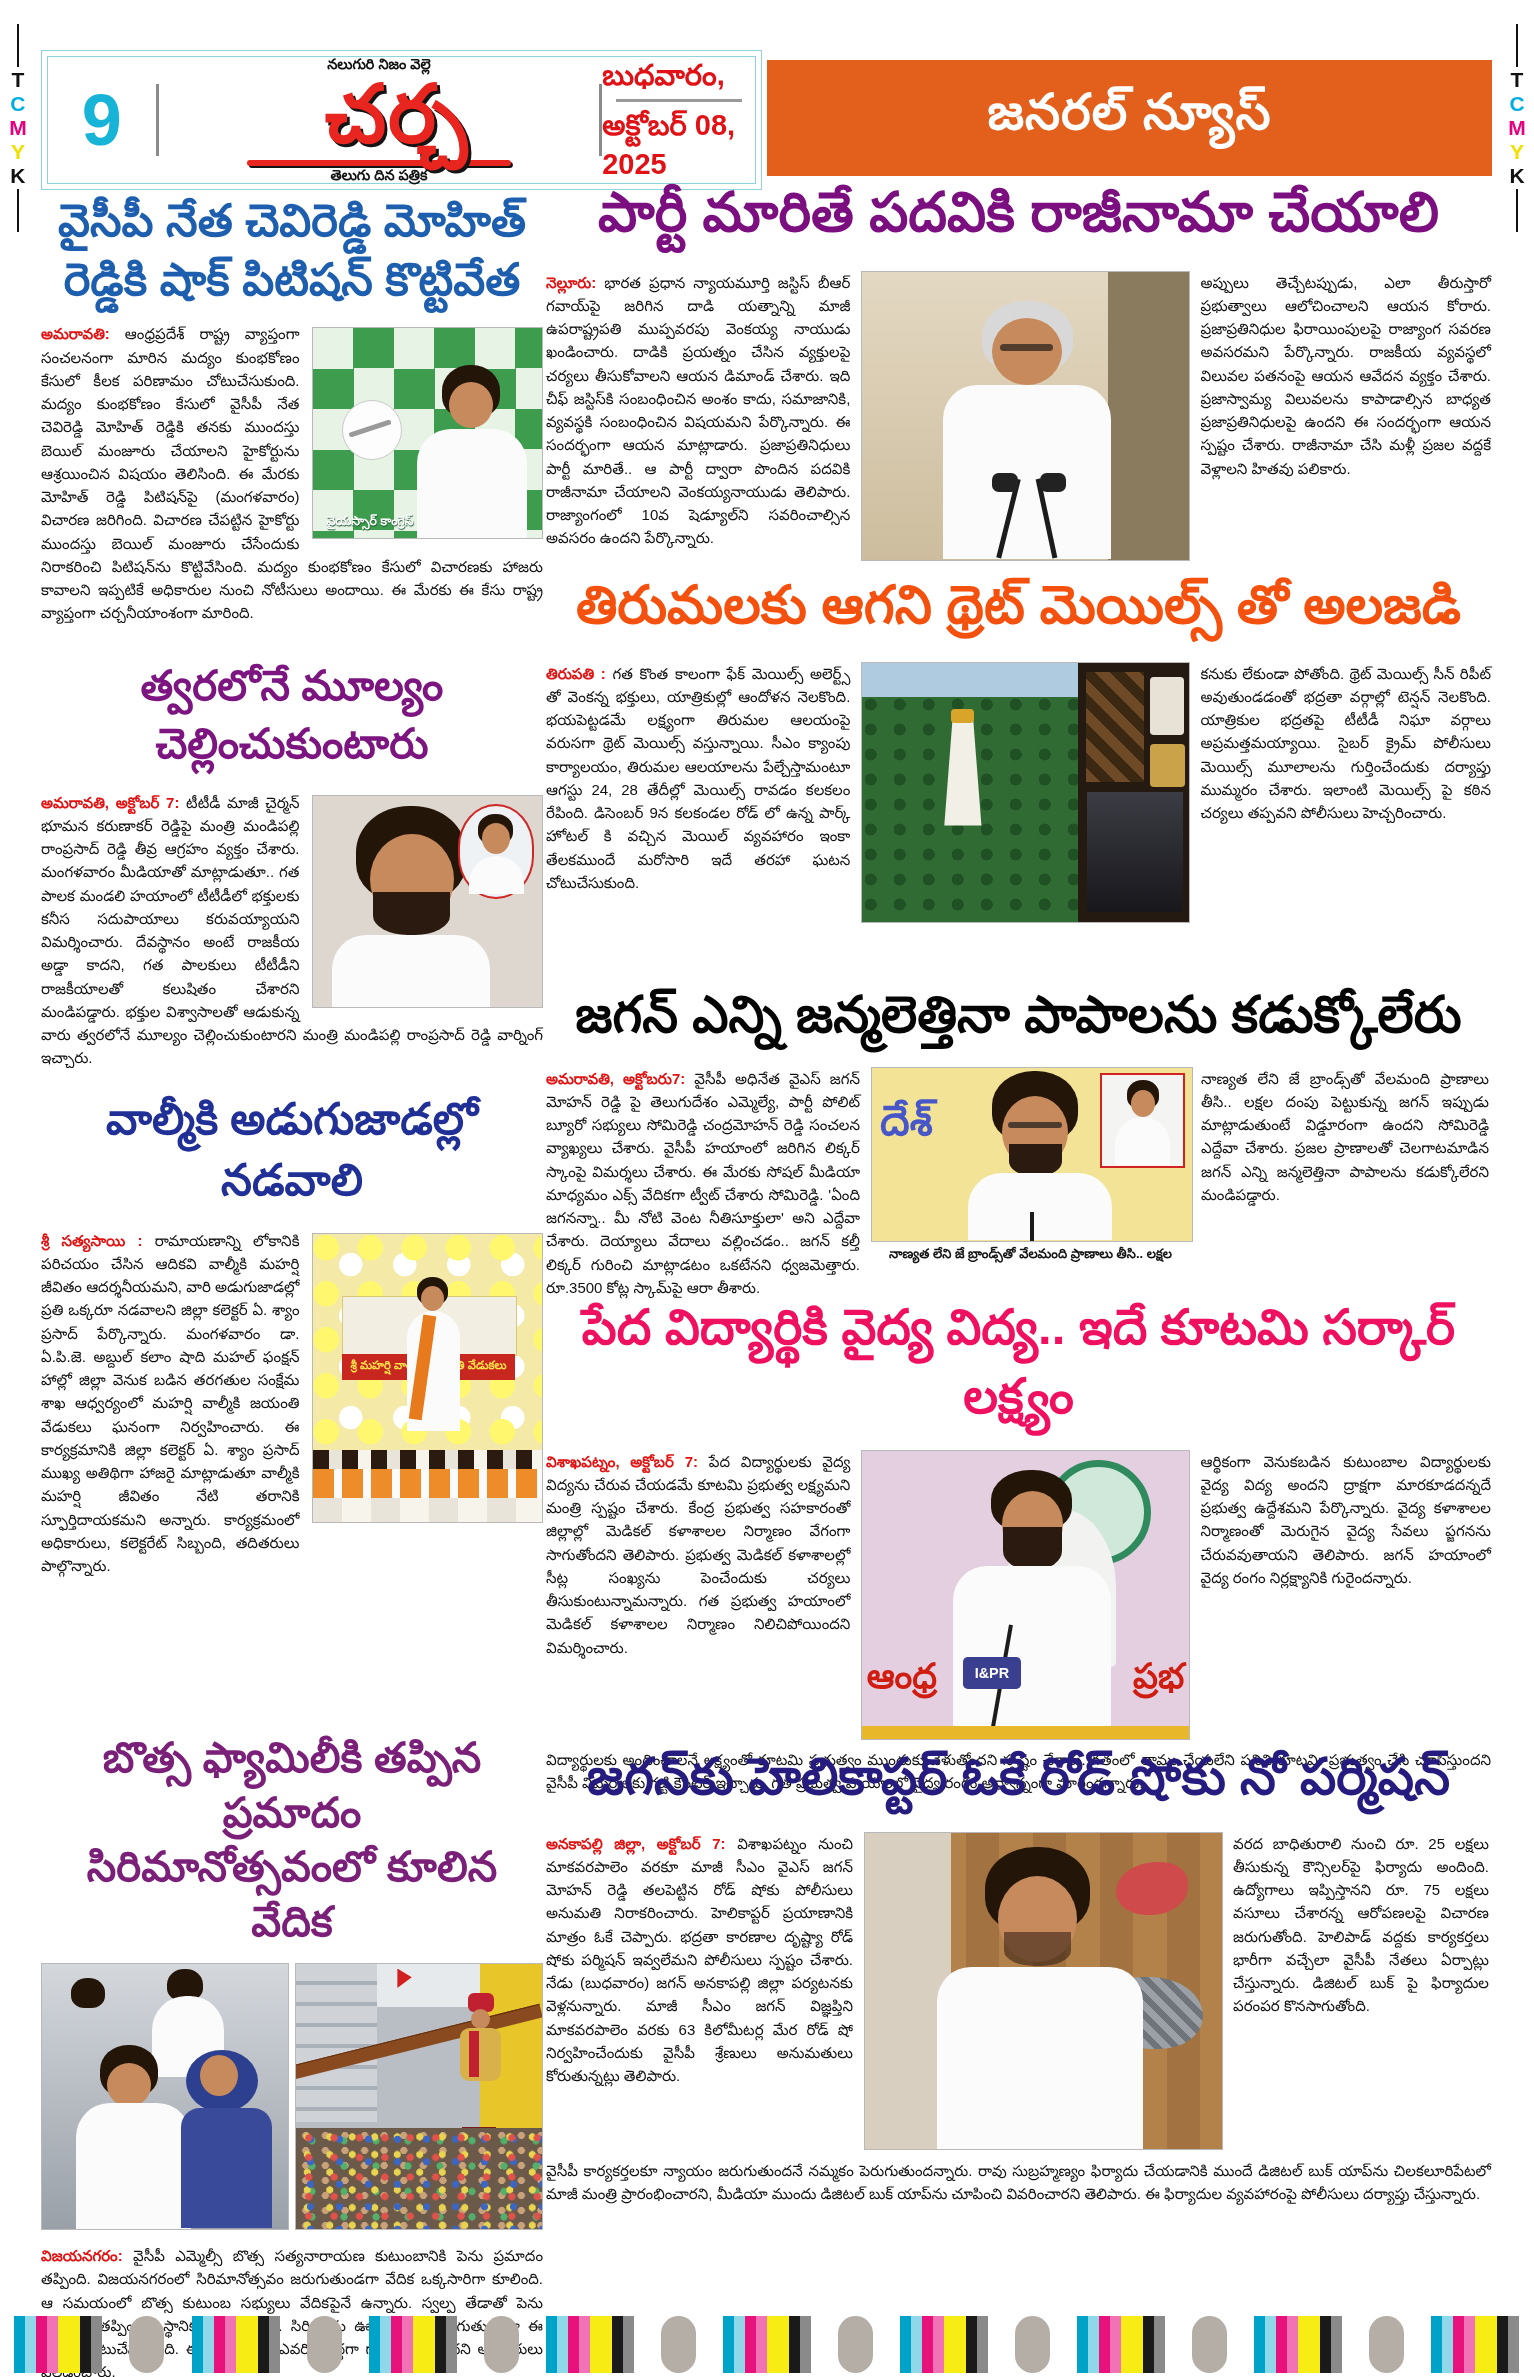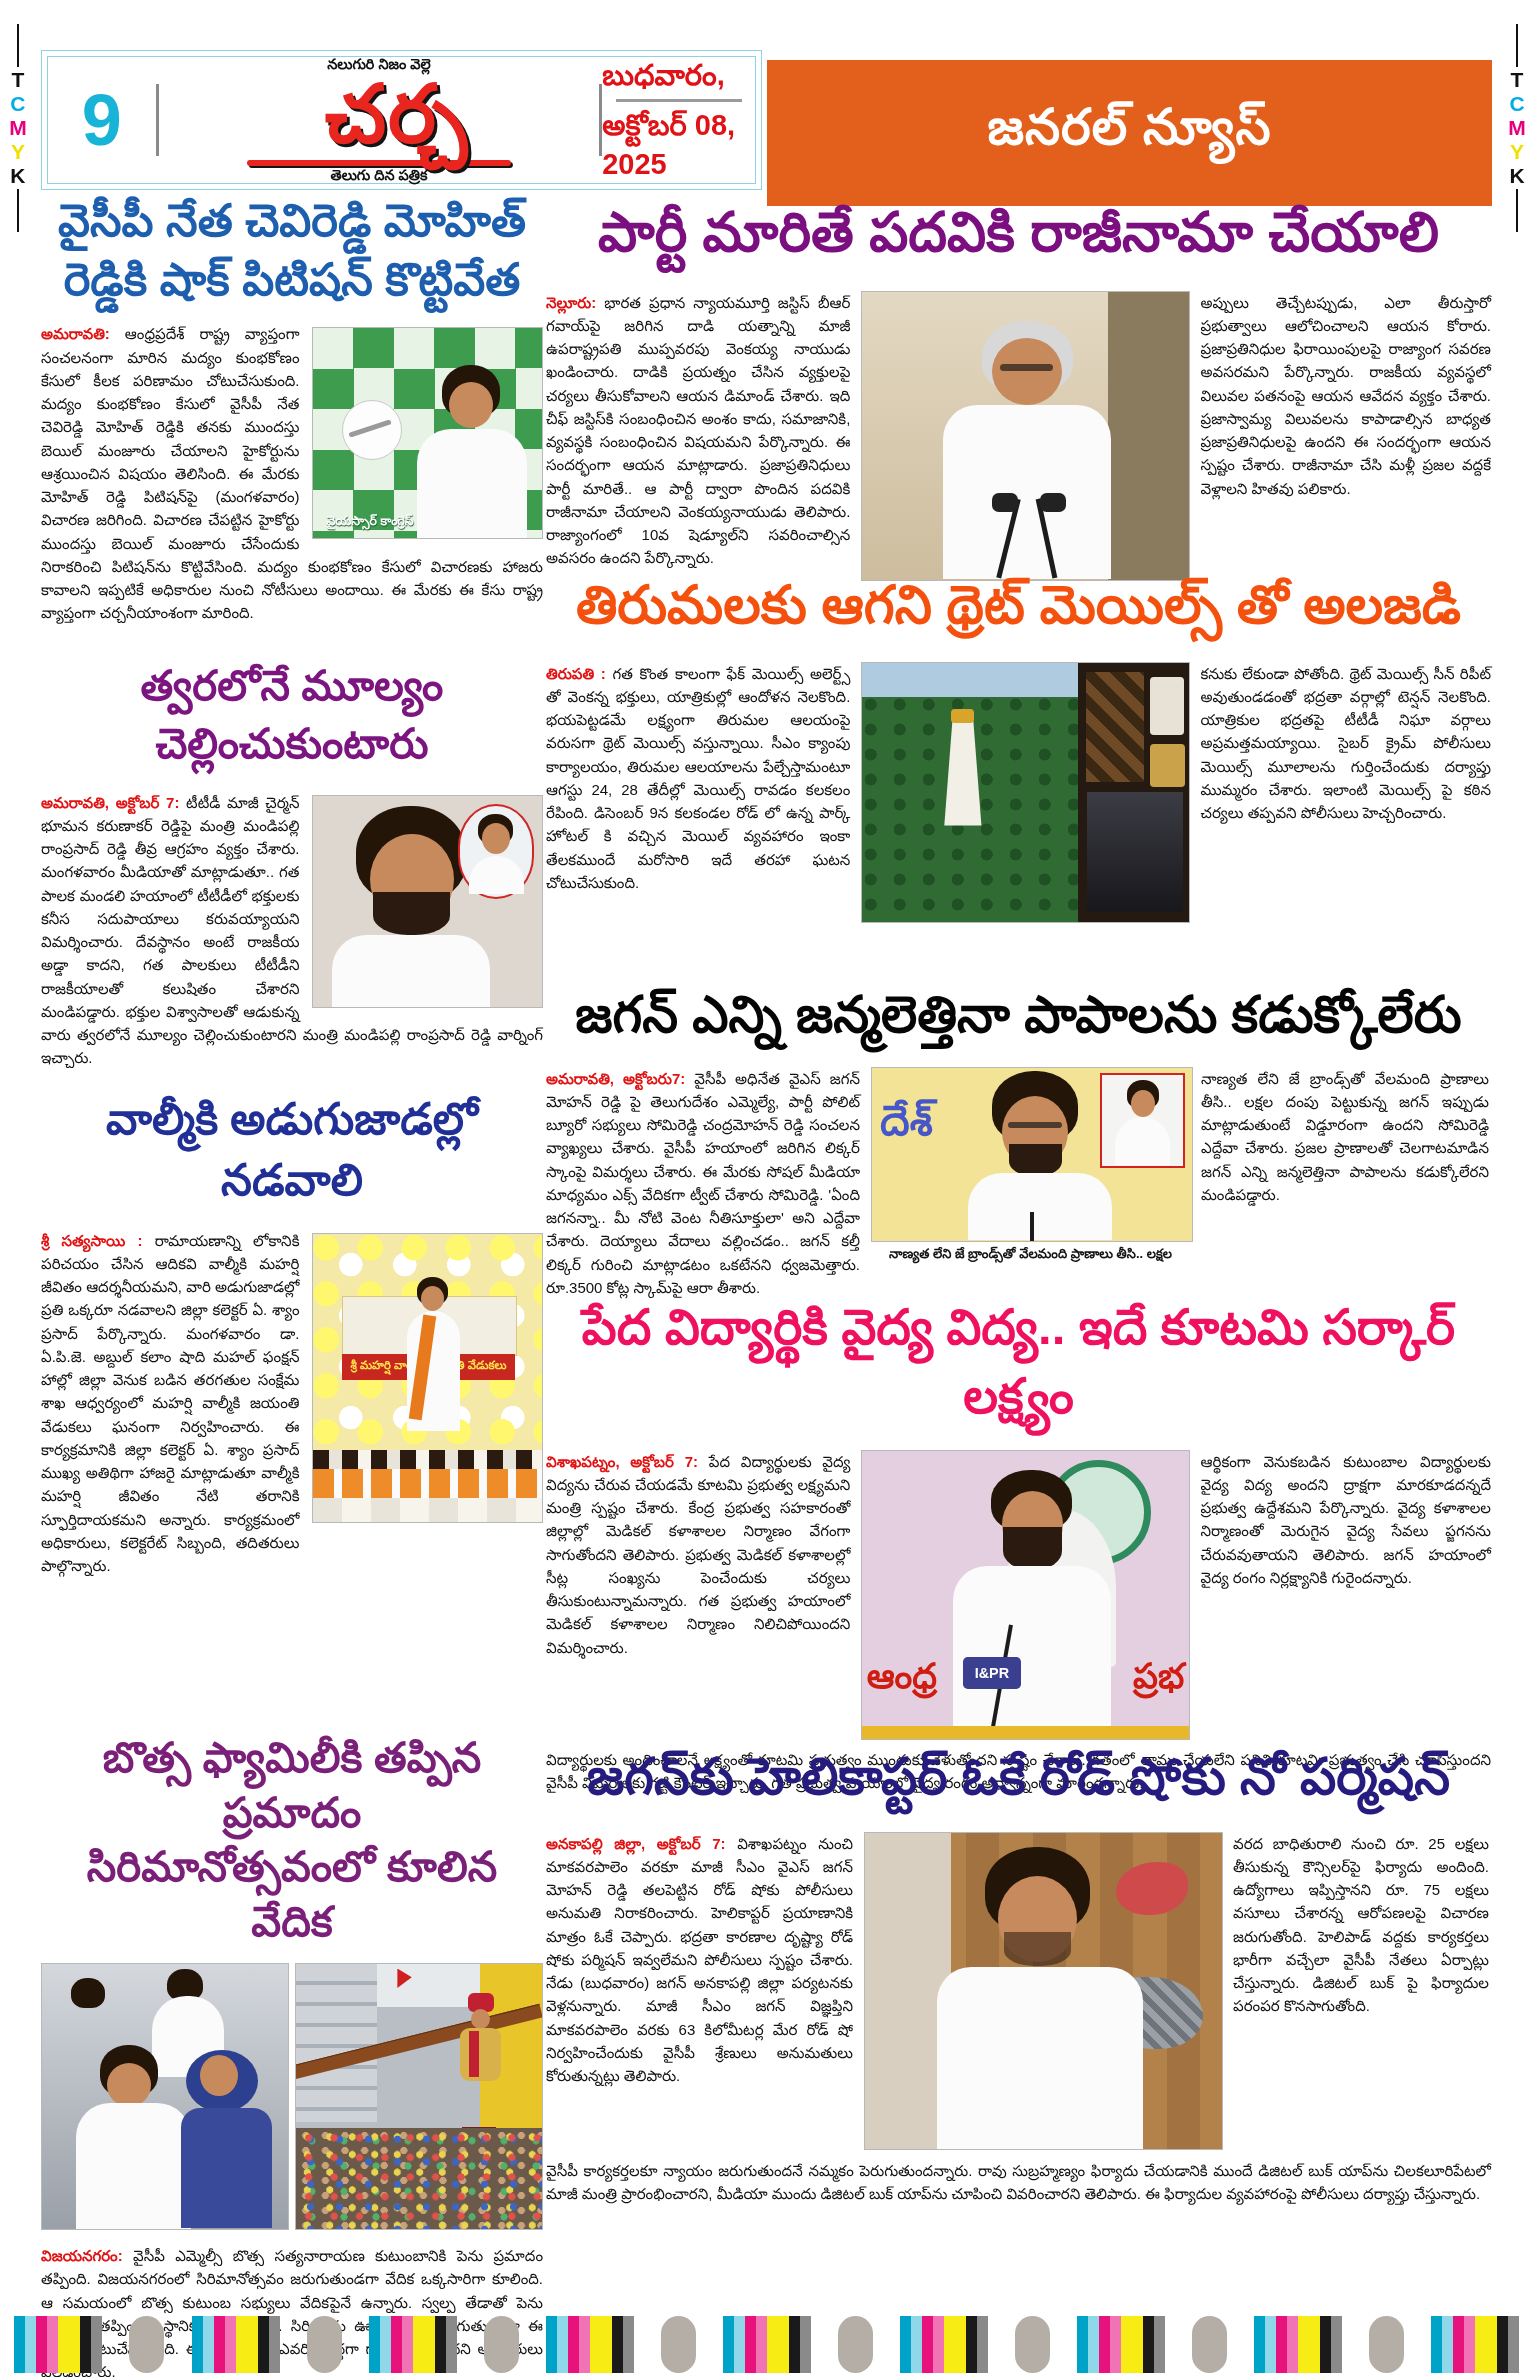--- a/index.html
+++ b/index.html
@@ -79,21 +79,21 @@
     </div>
     <div class="vline"></div>
     <div class="dateblock">
       <div>బుధవారం,</div>
       <div class="daterule"></div>
       <div>అక్టోబర్ 08, 2025</div>
     </div>
   </div>
 </div>
 
-<div class="abs banner" style="left:767px;top:60px;width:725px;height:146px;">
+<div class="abs banner" style="left:767px;top:60px;width:725px;height:116px;">
   <div class="t">జనరల్ న్యూస్</div>
 </div>
 
 <section class="abs" style="left:41px;top:191px;width:502px;">
   <h1 class="hl" style="font-size:45px;color:#1d5fae;line-height:1.32;">
     <span>వైసీపీ నేత చెవిరెడ్డి మోహిత్</span><br>
     <span>రెడ్డికి షాక్  పిటిషన్ కొట్టివేత</span>
   </h1>
   <div style="margin-top:12.5px;min-height:316px;">
     <div class="photo floatR" style="width:229px;height:210px;">
@@ -179,21 +179,21 @@
         <div class="abs" style="left:5.8px;top:35px;width:41px;height:53px;background:#d8b14a;border-radius:9.6px;"></div>
         <div class="abs" style="left:14.4px;top:38px;width:10.5px;height:46px;background:#c02030;"></div>
       </div>
       <div class="abs" style="left:0;bottom:0;width:100%;height:101px;background-color:#6b5a4a;background-image:radial-gradient(circle,#e0524a 3.4px,rgba(0,0,0,0) 3.8px),radial-gradient(circle,#3b66c4 3.4px,rgba(0,0,0,0) 3.8px),radial-gradient(circle,#e8d44f 3.4px,rgba(0,0,0,0) 3.8px),radial-gradient(circle,#52b06a 3.4px,rgba(0,0,0,0) 3.8px),radial-gradient(circle,#caa27a 3.4px,rgba(0,0,0,0) 3.8px);background-size:25.4px 19.6px,29px 22.5px,22.5px 17.7px,32px 25.4px,19.6px 15px;"></div>
     </div>
   </div>
   <p class="coltext" style="margin-top:14.4px;min-height:144px;"><span class="dateline">విజయనగరం:</span>
     <span>వైసీపీ ఎమ్మెల్సీ బొత్స సత్యనారాయణ కుటుంబానికి పెను ప్రమాదం తప్పింది. విజయనగరంలో సిరిమానోత్సవం జరుగుతుండగా వేదిక ఒక్కసారిగా కూలింది. ఆ సమయంలో బొత్స కుటుంబ సభ్యులు వేదికపైనే ఉన్నారు. స్వల్ప తేడాతో పెను ప్రమాదం తప్పిందని స్థానికులు తెలిపారు. సిరిమాను ఊరేగింపు కొనసాగుతుండగా ఈ ఘటన చోటుచేసుకుంది. ఈ ప్రమాదంలో ఎవరికీ పెద్దగా గాయాలు కాలేదని అధికారులు వెల్లడించారు.</span></p>
 </section>
 
-<section class="abs" style="left:546px;top:200px;width:945px;">
+<section class="abs" style="left:546px;top:180px;width:945px;">
   <h1 class="hl" style="font-size:55px;color:#7c0f80;">పార్టీ మారితే పదవికి రాజీనామా చేయాలి</h1>
   <div class="row">
     <p class="coltext" style="width:307px;"><span class="dateline">నెల్లూరు:</span>
       <span>భారత ప్రధాన న్యాయమూర్తి జస్టిస్ బీఆర్ గవాయ్‌పై జరిగిన దాడి యత్నాన్ని మాజీ ఉపరాష్ట్రపతి ముప్పవరపు వెంకయ్య నాయుడు ఖండించారు. దాడికి ప్రయత్నం చేసిన వ్యక్తులపై చర్యలు తీసుకోవాలని ఆయన డిమాండ్ చేశారు. ఇది చీఫ్ జస్టిస్‌కి సంబంధించిన అంశం కాదు, సమాజానికి, వ్యవస్థకి సంబంధించిన విషయమని పేర్కొన్నారు. ఈ సందర్భంగా ఆయన మాట్లాడారు. ప్రజాప్రతినిధులు పార్టీ మారితే.. ఆ పార్టీ ద్వారా పొందిన పదవికి రాజీనామా చేయాలని వెంకయ్యనాయుడు తెలిపారు. రాజ్యాంగంలో 10వ షెడ్యూల్‌ని సవరించాల్సిన అవసరం ఉందని పేర్కొన్నారు.</span></p>
     <div class="photo" style="width:330px;height:288px;background:linear-gradient(#e3d8c2,#cdbd9e);">
       <div class="abs" style="right:0;top:0;width:81px;height:100%;background:#8a7a5e;"></div>
       <div class="abs" style="left:120px;top:29px;width:91px;height:72px;background:#d8d8d8;border-radius:48% 48% 40% 40%;"></div>
       <div class="face" style="left:130px;top:46px;width:70px;height:67px;"></div>
       <div class="abs" style="left:138px;top:72px;width:53px;height:7.7px;background:rgba(20,20,20,.65);border-radius:3.8px;"></div>
       <div class="shirt" style="left:81px;top:113px;width:168px;height:174px;"></div>

